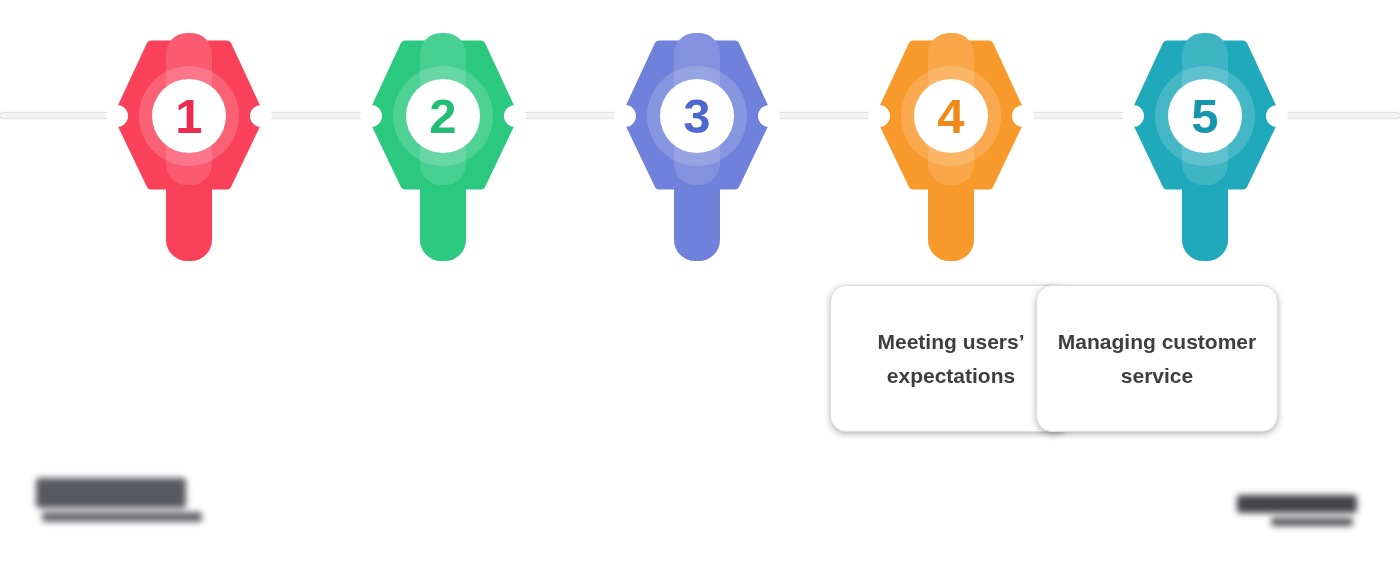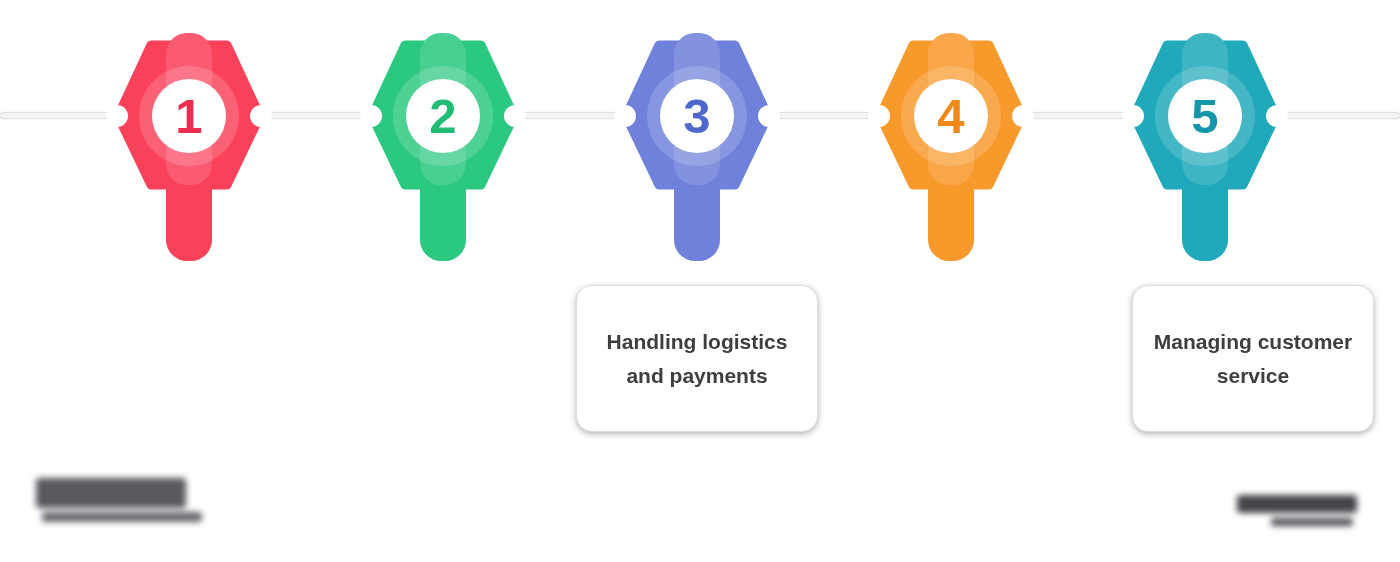--- a/index.html
+++ b/index.html
@@ -123,24 +123,24 @@
       <polygon class="pin-hex" points="17,89 50,18 126,18 159,89 126,158 50,158"></polygon>
       <rect class="pin-stripe" x="65" y="6" width="46" height="152" rx="21"></rect>
       <circle class="pin-ring" cx="88" cy="89" r="50"></circle>
       <circle class="pin-core" cx="88" cy="89" r="37"></circle>
       <circle class="pin-dot" cx="16" cy="89" r="11"></circle>
       <circle class="pin-dot" cx="160" cy="89" r="11"></circle>
       <text class="pin-num" x="88" y="106">5</text>
     </svg>
   </div>
 
-  <div class="card" style="left:576px">
-    <div class="card-label">Handling logistics and payments</div>
+  <div class="card" style="left:830px">
+    <div class="card-label">Meeting users’ expectations</div>
   </div>
-  <div class="card" style="left:1132px">
+  <div class="card" style="left:1036px">
     <div class="card-label">Managing customer service</div>
   </div>
 
   <div class="logo logo-left">
     <div class="blob blob-1"></div>
     <div class="blob blob-2"></div>
   </div>
   <div class="logo logo-right">
     <div class="blob blob-1"></div>
     <div class="blob blob-2"></div>

